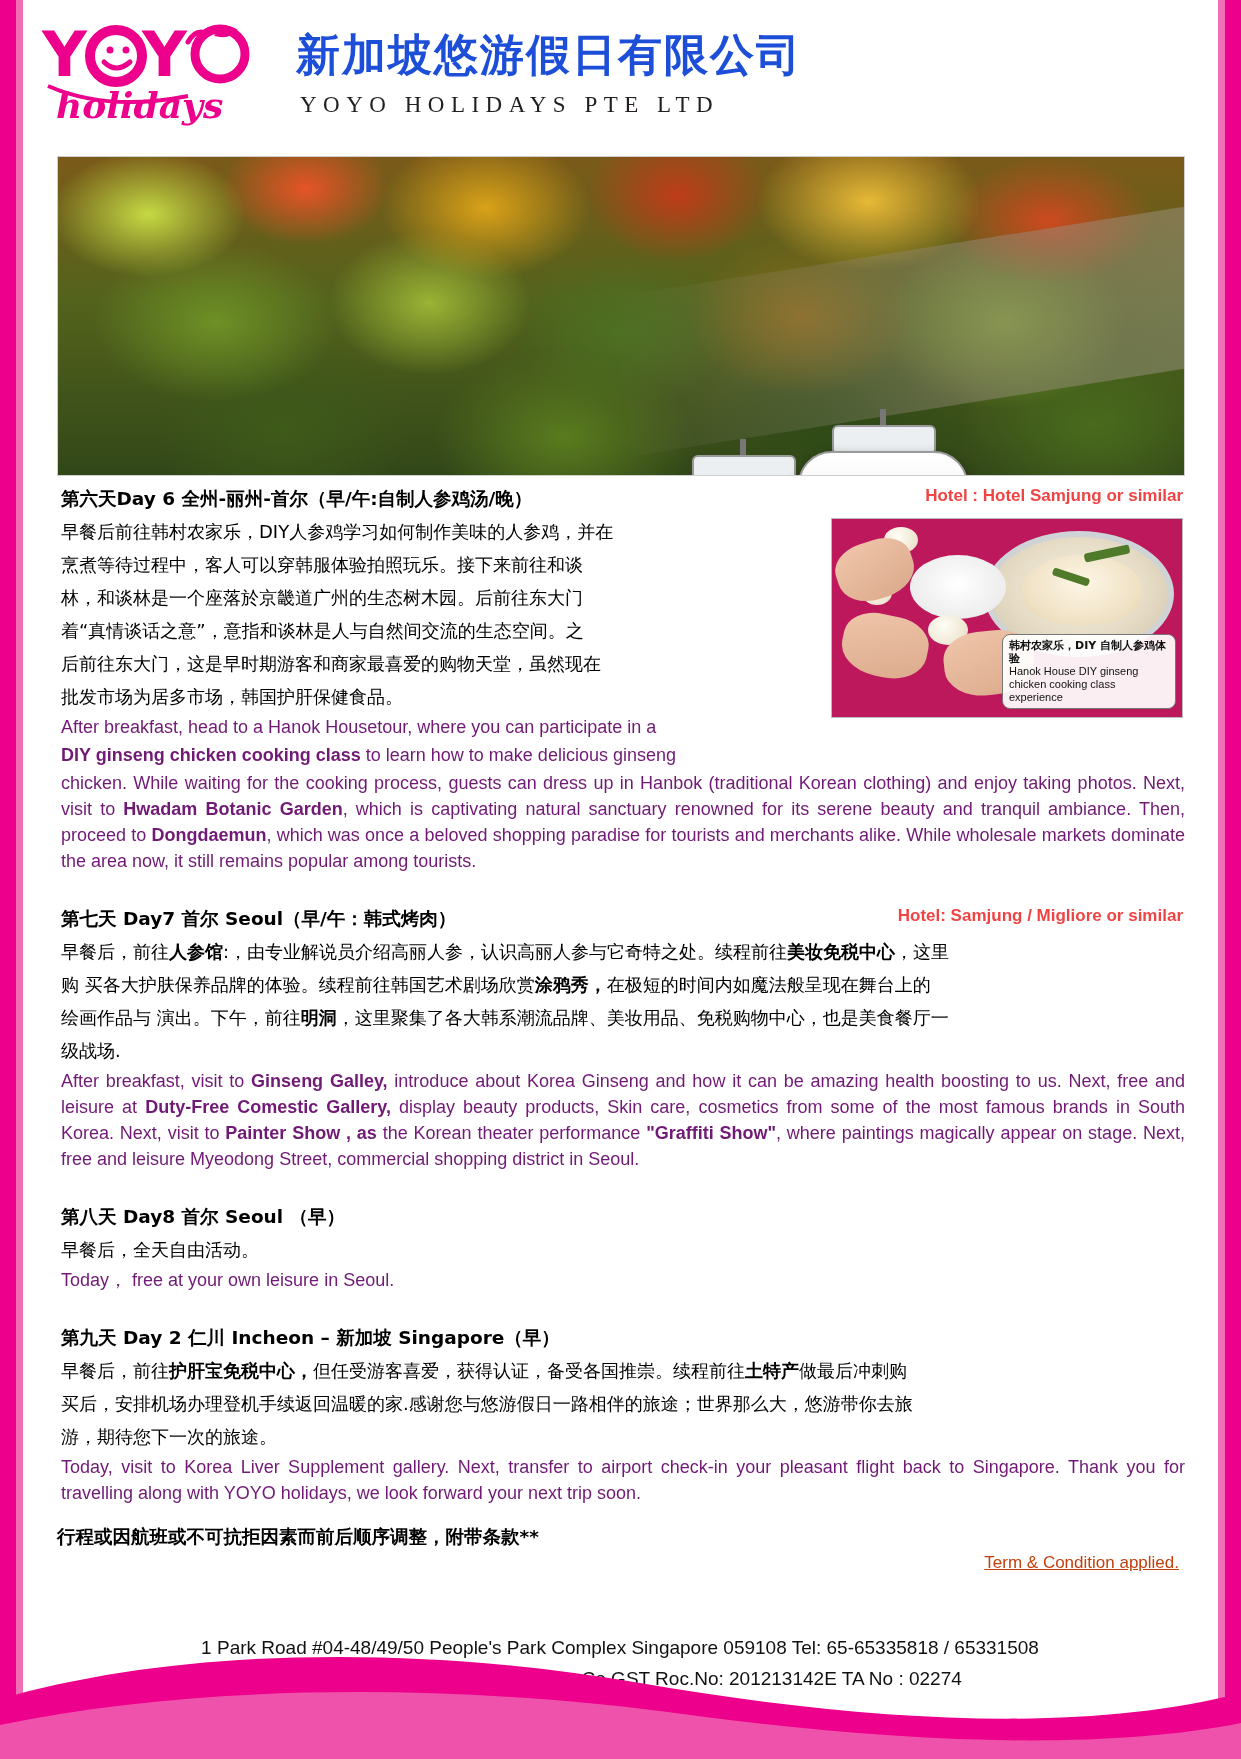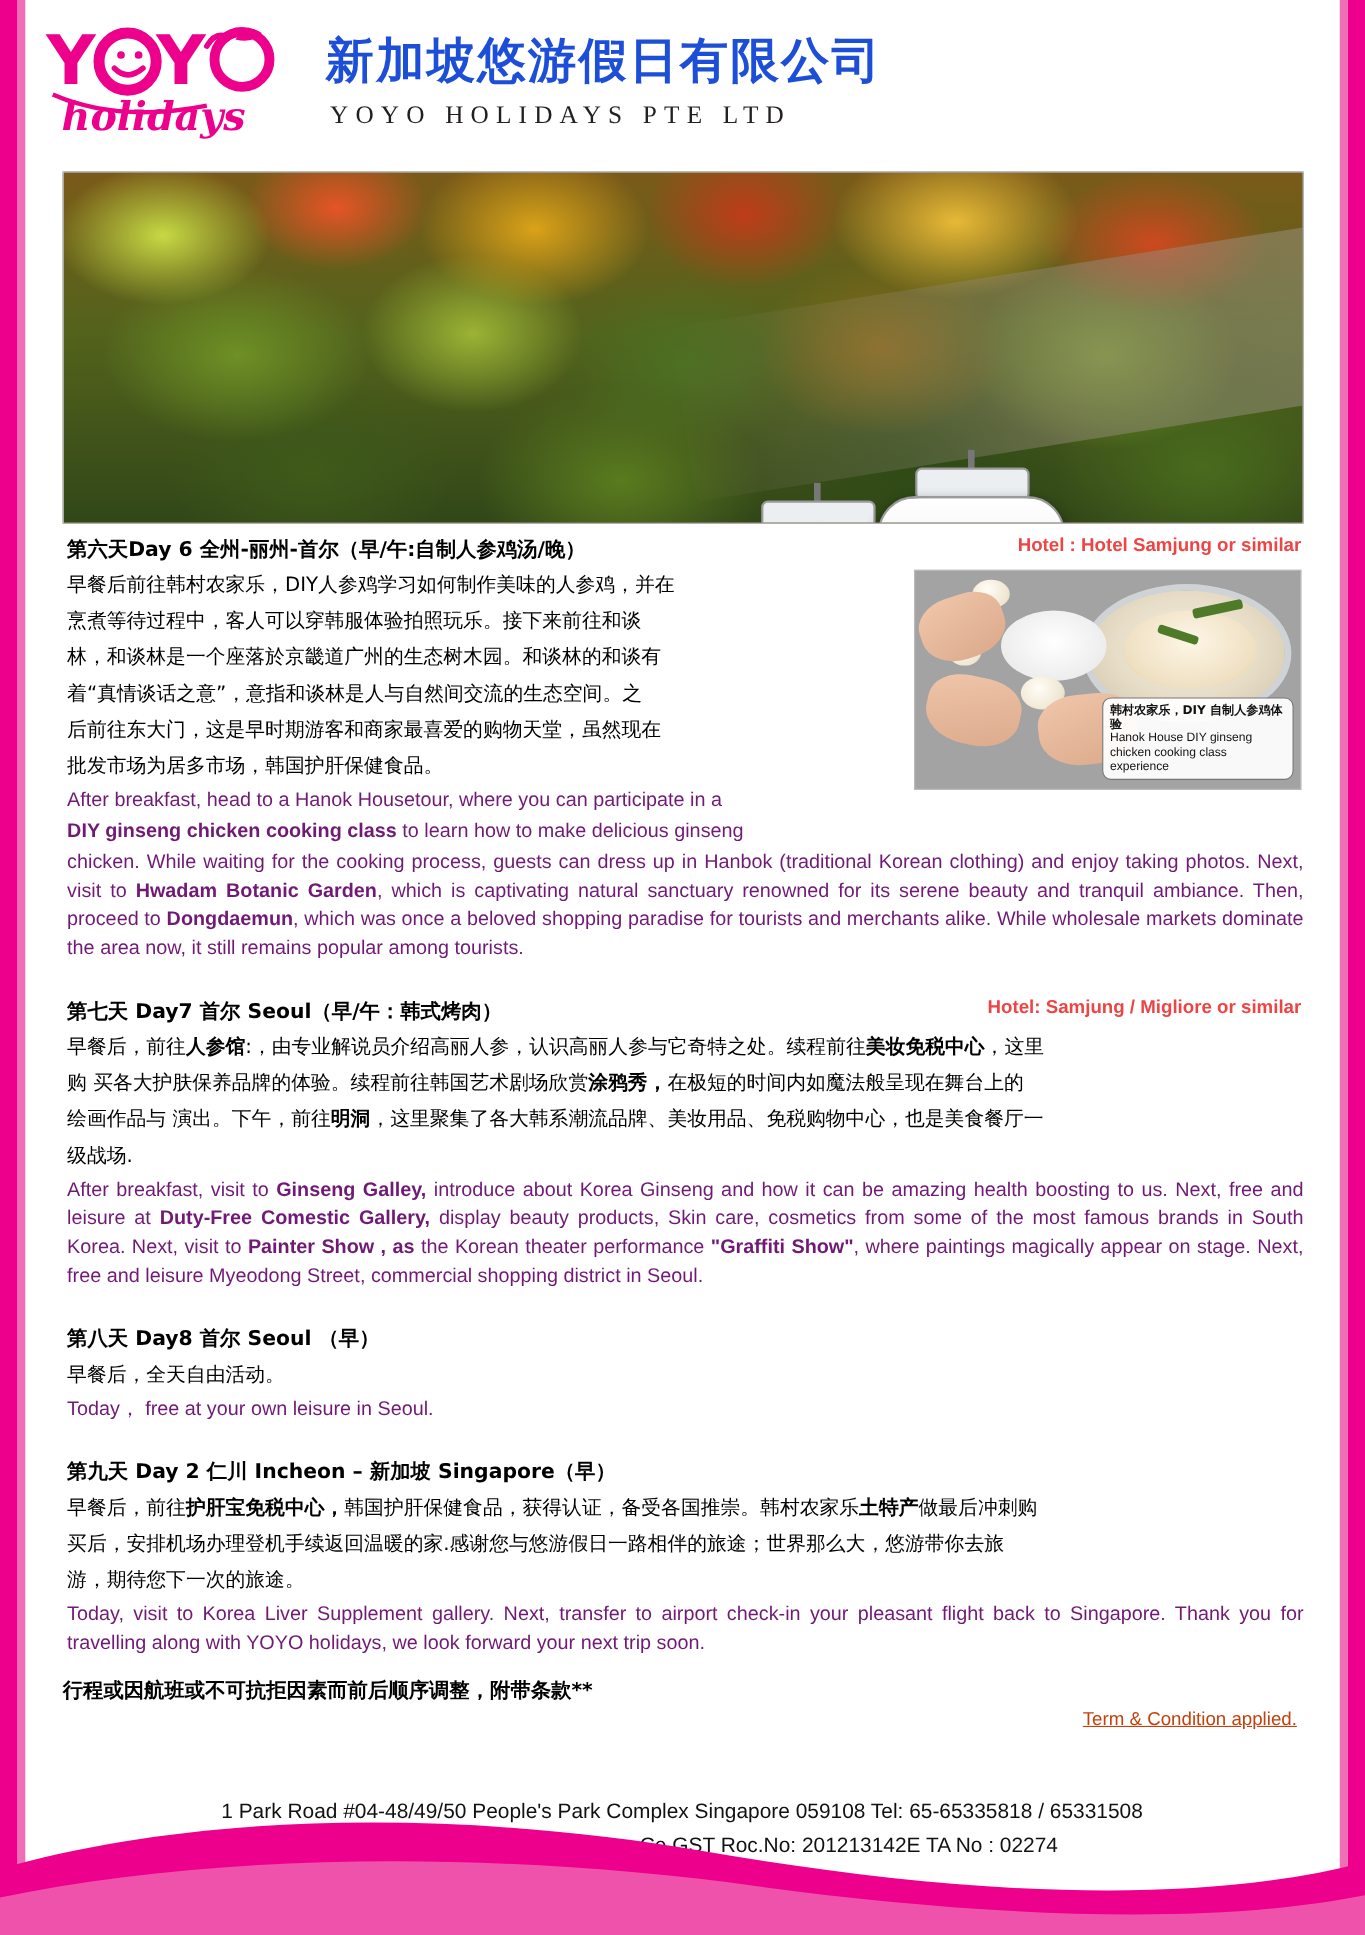--- a/index.html
+++ b/index.html
@@ -147,21 +147,21 @@
   .en b { font-weight: 700; }
 
   
   .photo {
     float: right;
     width: 352px; height: 200px;
     margin: 2px 2px 20px 14px;
     position: relative;
     overflow: hidden;
     border: 1px solid #bbb;
-    background: #a3a3a3;
+    background: #be185d;
   }
   .photo .pot {
     position: absolute; right: 8px; top: 12px; width: 190px; height: 126px;
     background: radial-gradient(ellipse at 50% 45%, #f4efe2 0%, #e6dcc6 55%, #cdbfa4 100%);
     border-radius: 50%;
     border: 6px solid #cfd3d6;
   }
   .photo .chicken {
     position: absolute; right: 40px; top: 36px; width: 120px; height: 70px;
     background: radial-gradient(ellipse at 50% 40%, #fdf6e6 0%, #efe0c2 70%, #ddc9a2 100%);
@@ -297,21 +297,21 @@
         <div class="hand h2"></div>
         <div class="hand h3"></div>
         <div class="caption">
           <div>韩村农家乐，DIY 自制人参鸡体验</div>
           <div class="en-cap">Hanok House DIY ginseng chicken cooking class experience</div>
         </div>
       </div>
 
       <div class="cn"><span>早餐后前往韩村农家乐，DIY人参鸡学习如何制作美味的人参鸡，并在</span></div>
       <div class="cn"><span>烹煮等待过程中，客人可以穿韩服体验拍照玩乐。接下来前往和谈</span></div>
-      <div class="cn"><span>林，和谈林是一个座落於京畿道广州的生态树木园。和谈林的和谈有</span></div>
+      <div class="cn"><span>林，和谈林是一个座落於京畿道广州的生态树木园。后前往东大门</span></div>
       <div class="cn"><span>着“真情谈话之意”，意指和谈林是人与自然间交流的生态空间。之</span></div>
       <div class="cn"><span>后前往东大门，这是早时期游客和商家最喜爱的购物天堂，虽然现在</span></div>
       <div class="cn"><span>批发市场为居多市场，韩国护肝保健食品。</span></div>
 
       <div class="en"><span>After breakfast, head to a Hanok Housetour, where you can participate in a</span></div>
       <div class="en"><b>DIY ginseng chicken cooking class</b><span> to learn how to make delicious ginseng</span></div>
       <div class="en"><span>chicken. While waiting for the cooking process, guests can dress up in Hanbok (traditional Korean clothing) and enjoy taking photos. Next, visit to </span><b>Hwadam Botanic Garden</b><span>, which is captivating natural sanctuary renowned for its serene beauty and tranquil ambiance. Then, proceed to </span><b>Dongdaemun</b><span>, which was once a beloved shopping paradise for tourists and merchants alike. While wholesale markets dominate the area now, it still remains popular among tourists.</span></div>
     </div>
 
     <div class="spacer-sm"></div>
@@ -337,21 +337,21 @@
       <div class="cn"><span>早餐后，全天自由活动。</span></div>
       <div class="en"><span>Today，  free at your own leisure in Seoul.</span></div>
     </div>
 
     <div class="spacer-sm"></div>
 
     <div class="block">
       <div class="row-head">
         <span class="day-head">第九天 Day 2  仁川 Incheon – 新加坡 Singapore（早）</span>
       </div>
-      <div class="cn"><span>早餐后，前往</span><b>护肝宝免税中心，</b><span>韩国护肝保健食品，获得认证，备受各国推崇。韩村农家乐</span><b>土特产</b><span>做最后冲刺购</span></div>
+      <div class="cn"><span>早餐后，前往</span><b>护肝宝免税中心，</b><span>但任受游客喜爱，获得认证，备受各国推崇。续程前往</span><b>土特产</b><span>做最后冲刺购</span></div>
       <div class="cn"><span>买后，安排机场办理登机手续返回温暖的家.感谢您与悠游假日一路相伴的旅途；世界那么大，悠游带你去旅</span></div>
       <div class="cn"><span>游，期待您下一次的旅途。</span></div>
       <div class="en"><span>Today, visit to Korea Liver Supplement gallery. Next, transfer to airport check-in your pleasant flight back to Singapore. Thank you for travelling along with YOYO holidays, we look forward your next trip soon.</span></div>
     </div>
 
     <div class="closing-cn">行程或因航班或不可抗拒因素而前后顺序调整，附带条款**</div>
     <div class="closing-en">Term &amp; Condition applied.</div>
   </div>
 
   <div class="footer-line">

